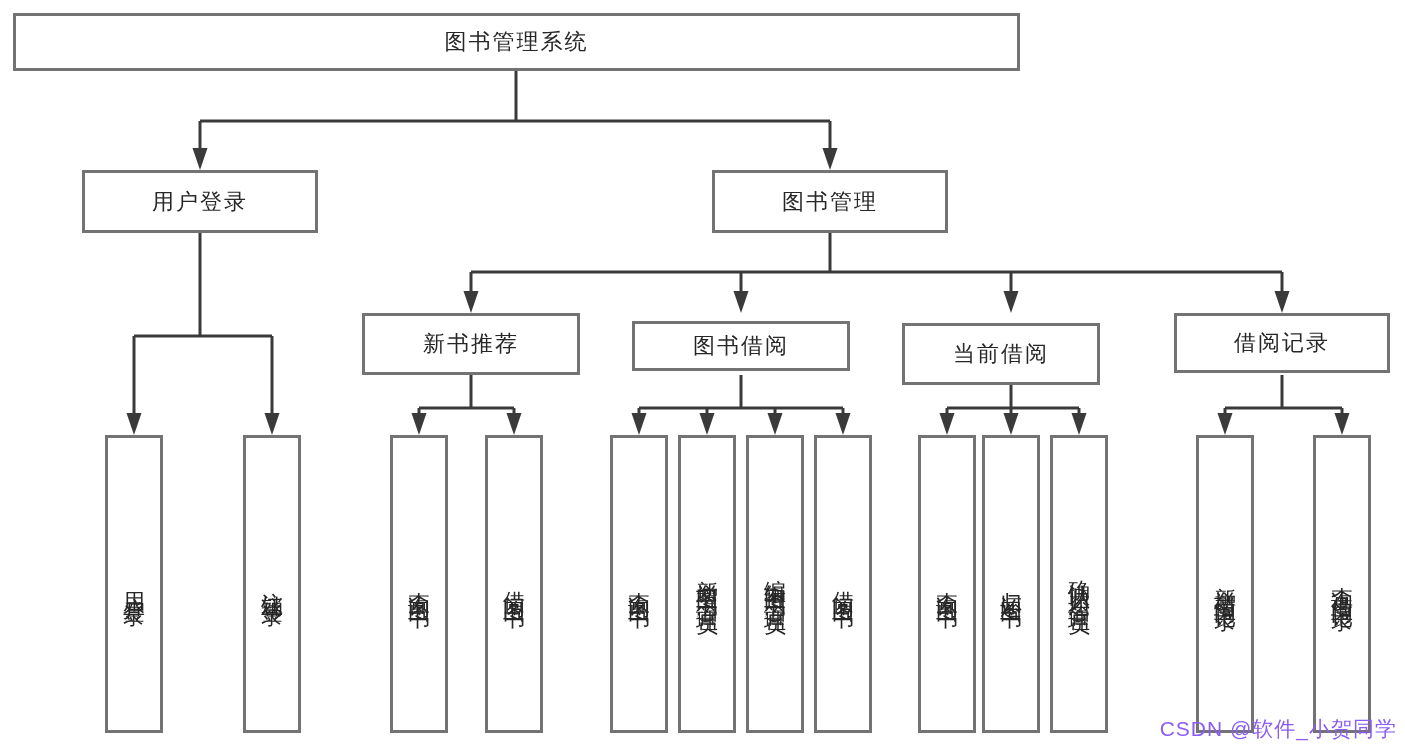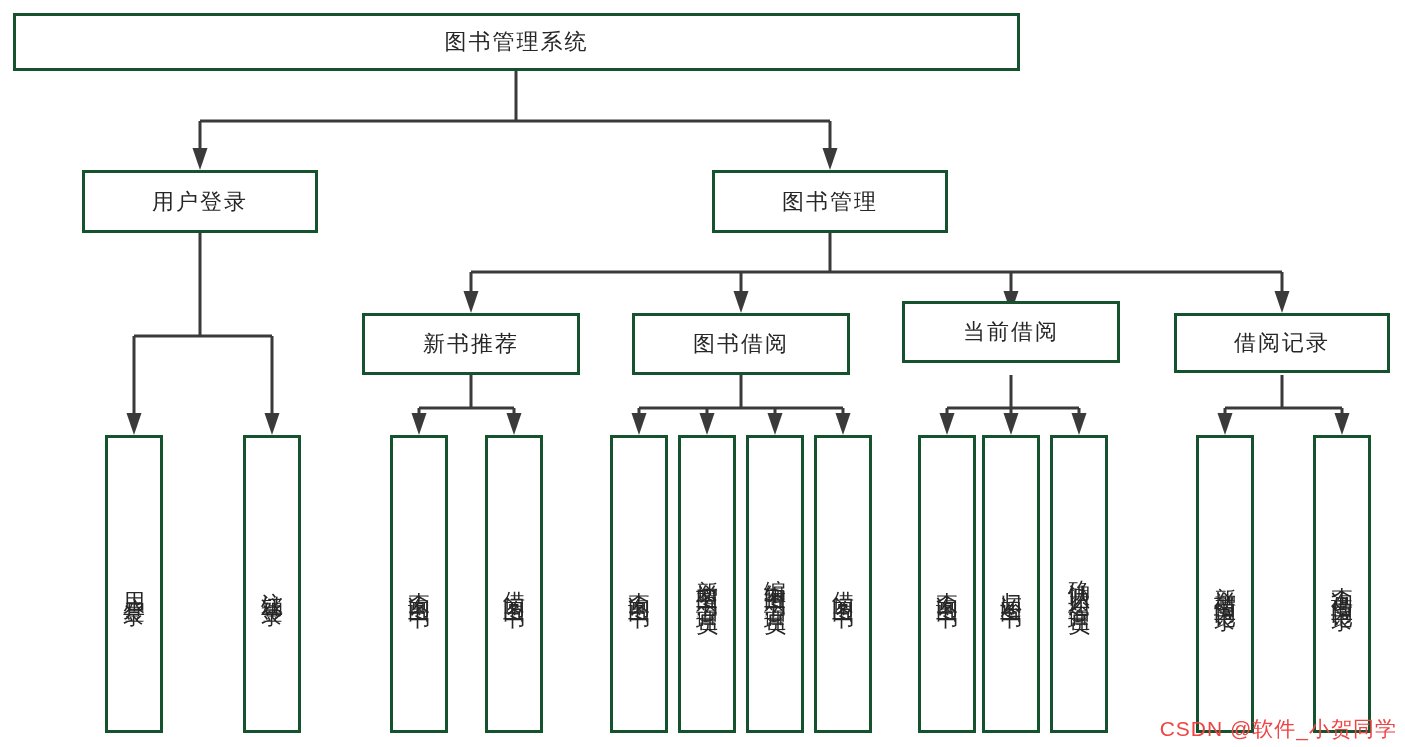--- a/index.html
+++ b/index.html
@@ -5,28 +5,28 @@
   html,body{margin:0;padding:0;background:#ffffff;}
   .canvas{
     position:relative;width:1405px;height:747px;background:#ffffff;
     font-family:"Liberation Sans","DejaVu Sans",sans-serif;overflow:hidden;
   }
   .wires{position:absolute;left:0;top:0;z-index:0;}
   .wires path{stroke:#3a3a3a;stroke-width:3;fill:none;}
   .wires polygon{fill:#3a3a3a;stroke:none;}
   .box{
     position:absolute;box-sizing:border-box;background:#ffffff;
-    border:3px solid #14532d;display:flex;align-items:center;justify-content:center;
+    border:3px solid #737373;display:flex;align-items:center;justify-content:center;
     color:#262626;z-index:1;
   }
   .h{font-size:22px;letter-spacing:2px;white-space:nowrap;}
   .v{writing-mode:vertical-rl;text-orientation:mixed;font-size:22px;letter-spacing:5px;line-height:1;}
   .watermark{
     position:absolute;right:8px;bottom:4px;z-index:3;
-    font-size:21px;letter-spacing:1px;color:#ef4444;white-space:nowrap;
+    font-size:21px;letter-spacing:1px;color:#8b5cf6;white-space:nowrap;
   }
 </style>
 </head>
 <body>
 
 <div class="canvas">
 
   <svg class="wires" width="1405" height="747" viewBox="0 0 1405 747">
 
     <g>
@@ -84,24 +84,24 @@
   <div class="box h" style="left:82px;top:170px;width:236px;height:63px">
     <span>用户登录</span>
   </div>
   <div class="box h" style="left:362px;top:313px;width:218px;height:62px">
     <span>新书推荐</span>
   </div>
 
   <div class="box h" style="left:712px;top:170px;width:236px;height:63px">
     <span>图书管理</span>
   </div>
-  <div class="box h" style="left:632px;top:313px;width:218px;height:62px">
+  <div class="box h" style="left:632px;top:321px;width:218px;height:50px">
     <span>图书借阅</span>
   </div>
-  <div class="box h" style="left:902px;top:301px;width:218px;height:62px">
+  <div class="box h" style="left:902px;top:323px;width:198px;height:62px">
     <span>当前借阅</span>
   </div>
   <div class="box h" style="left:1174px;top:313px;width:216px;height:60px">
     <span>借阅记录</span>
   </div>
 
   <div class="box v" style="left:105px;top:435px;width:58px;height:298px">
     <span>用户登录</span>
   </div>
   <div class="box v" style="left:243px;top:435px;width:58px;height:298px">

